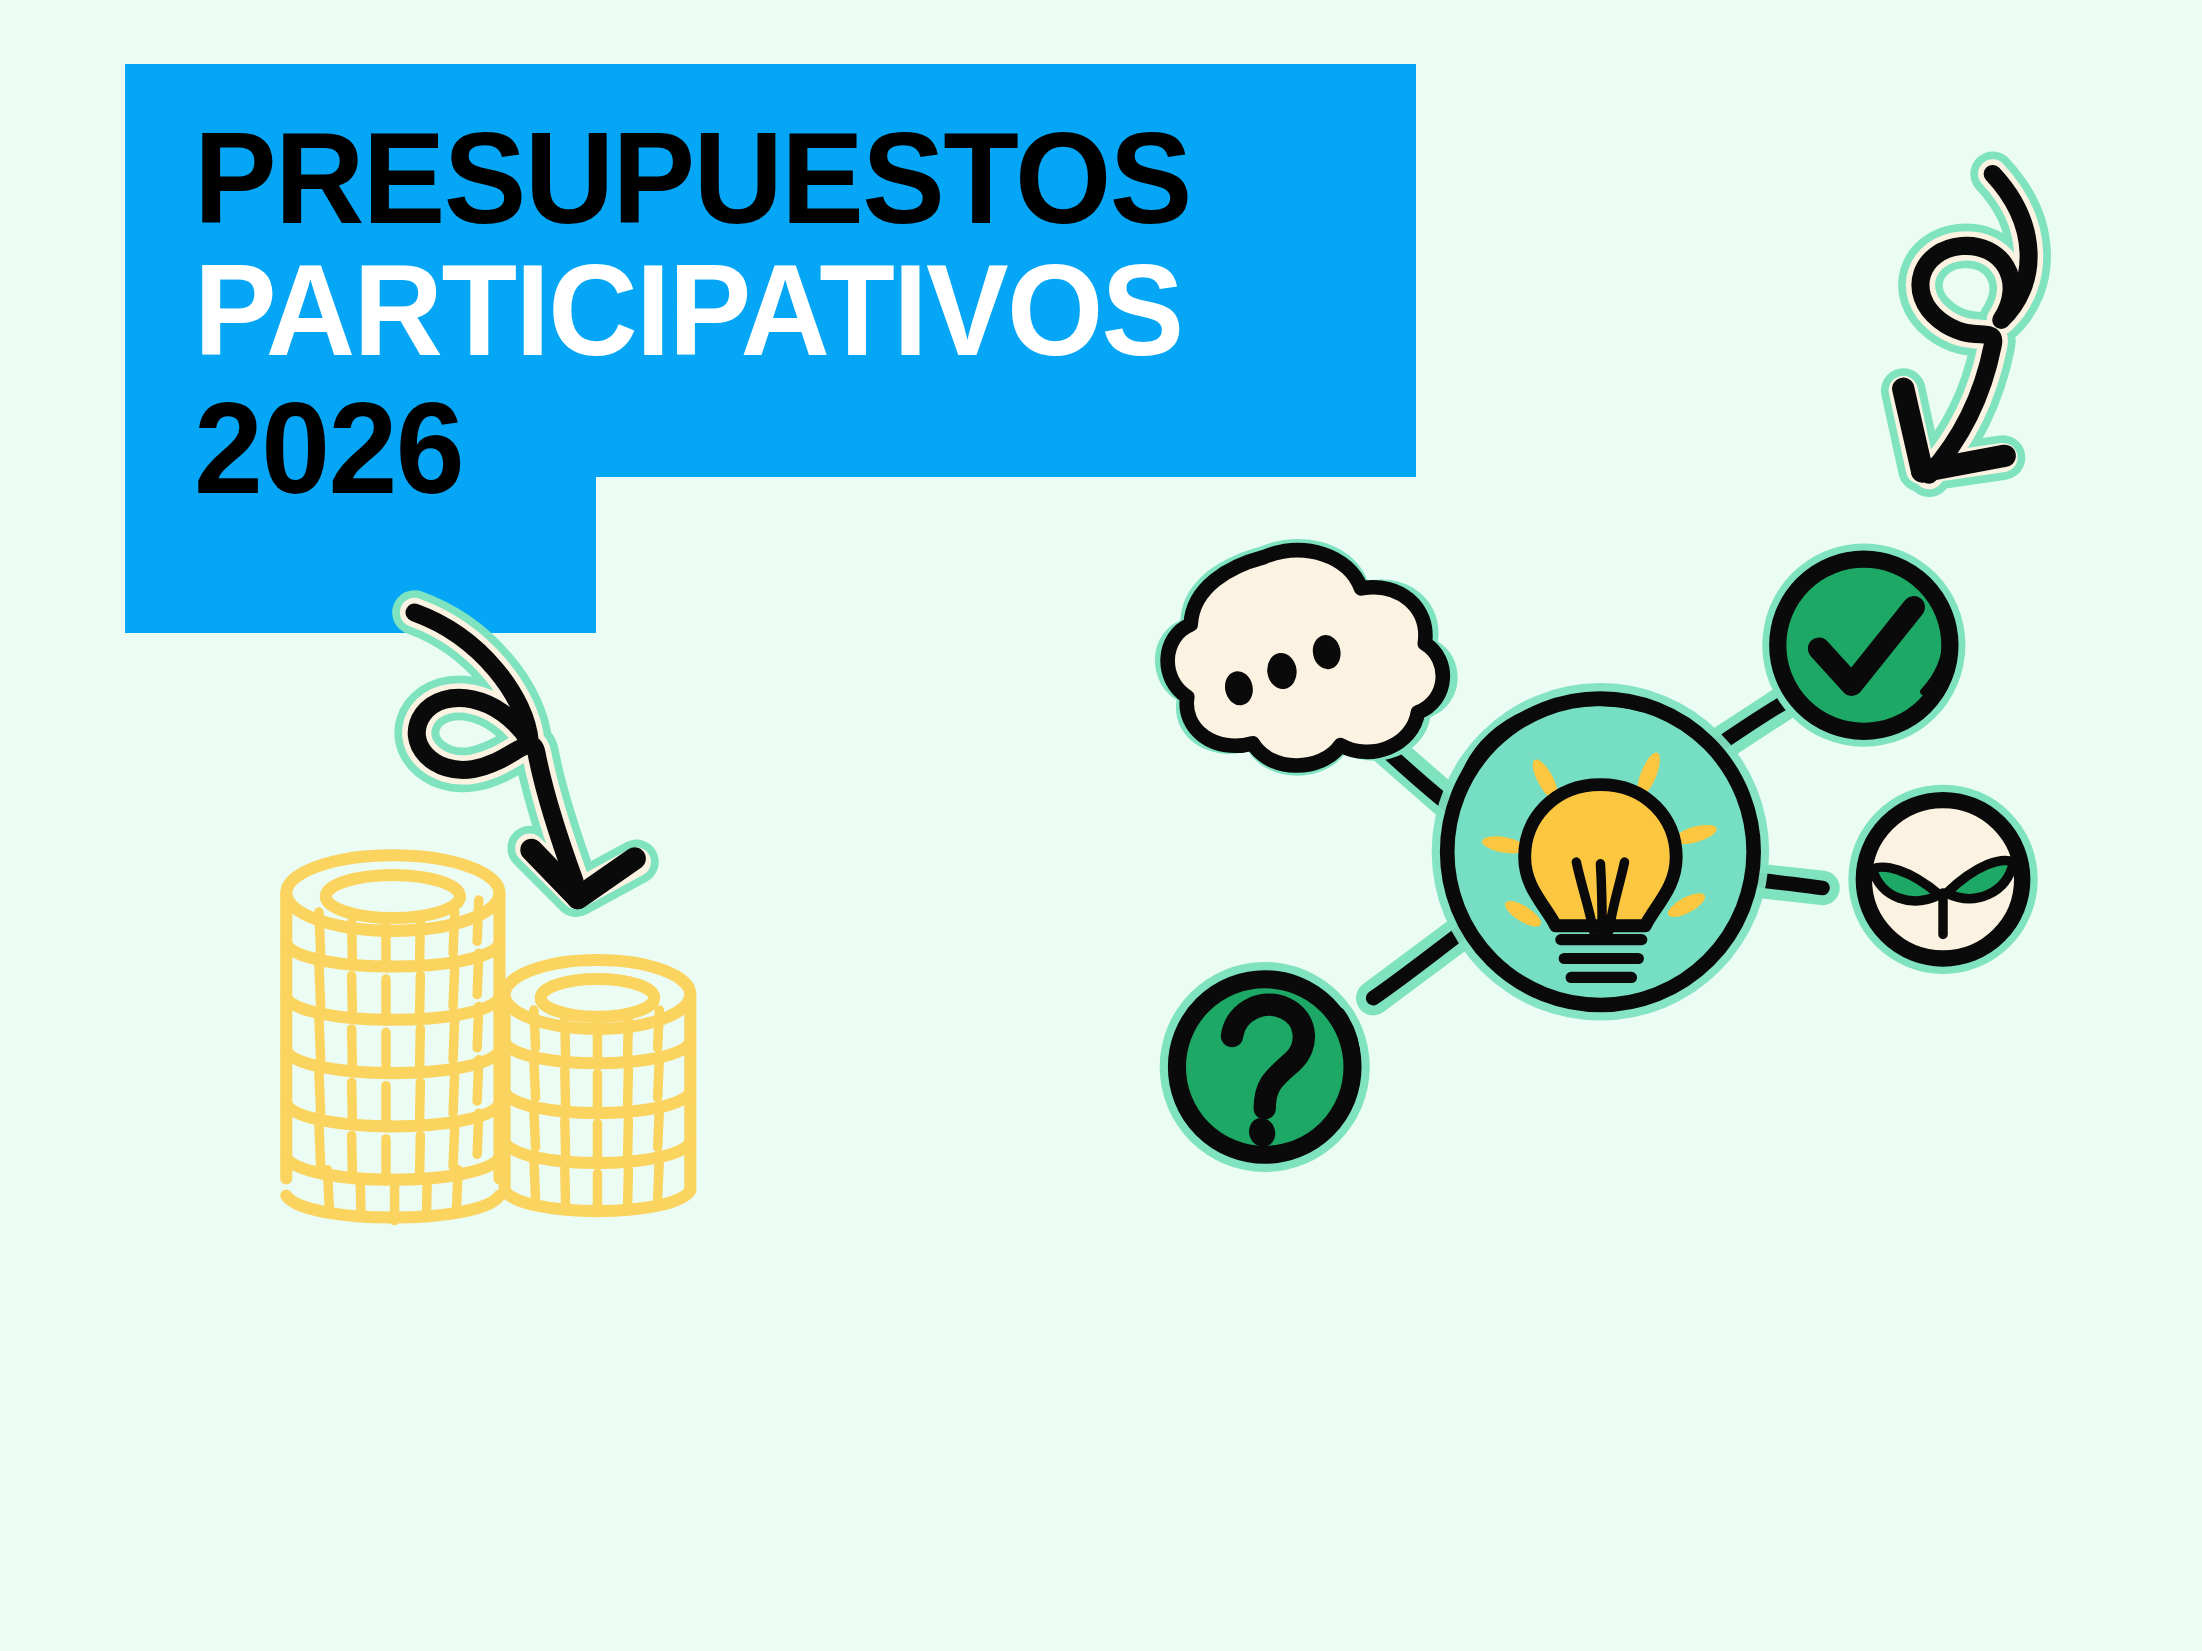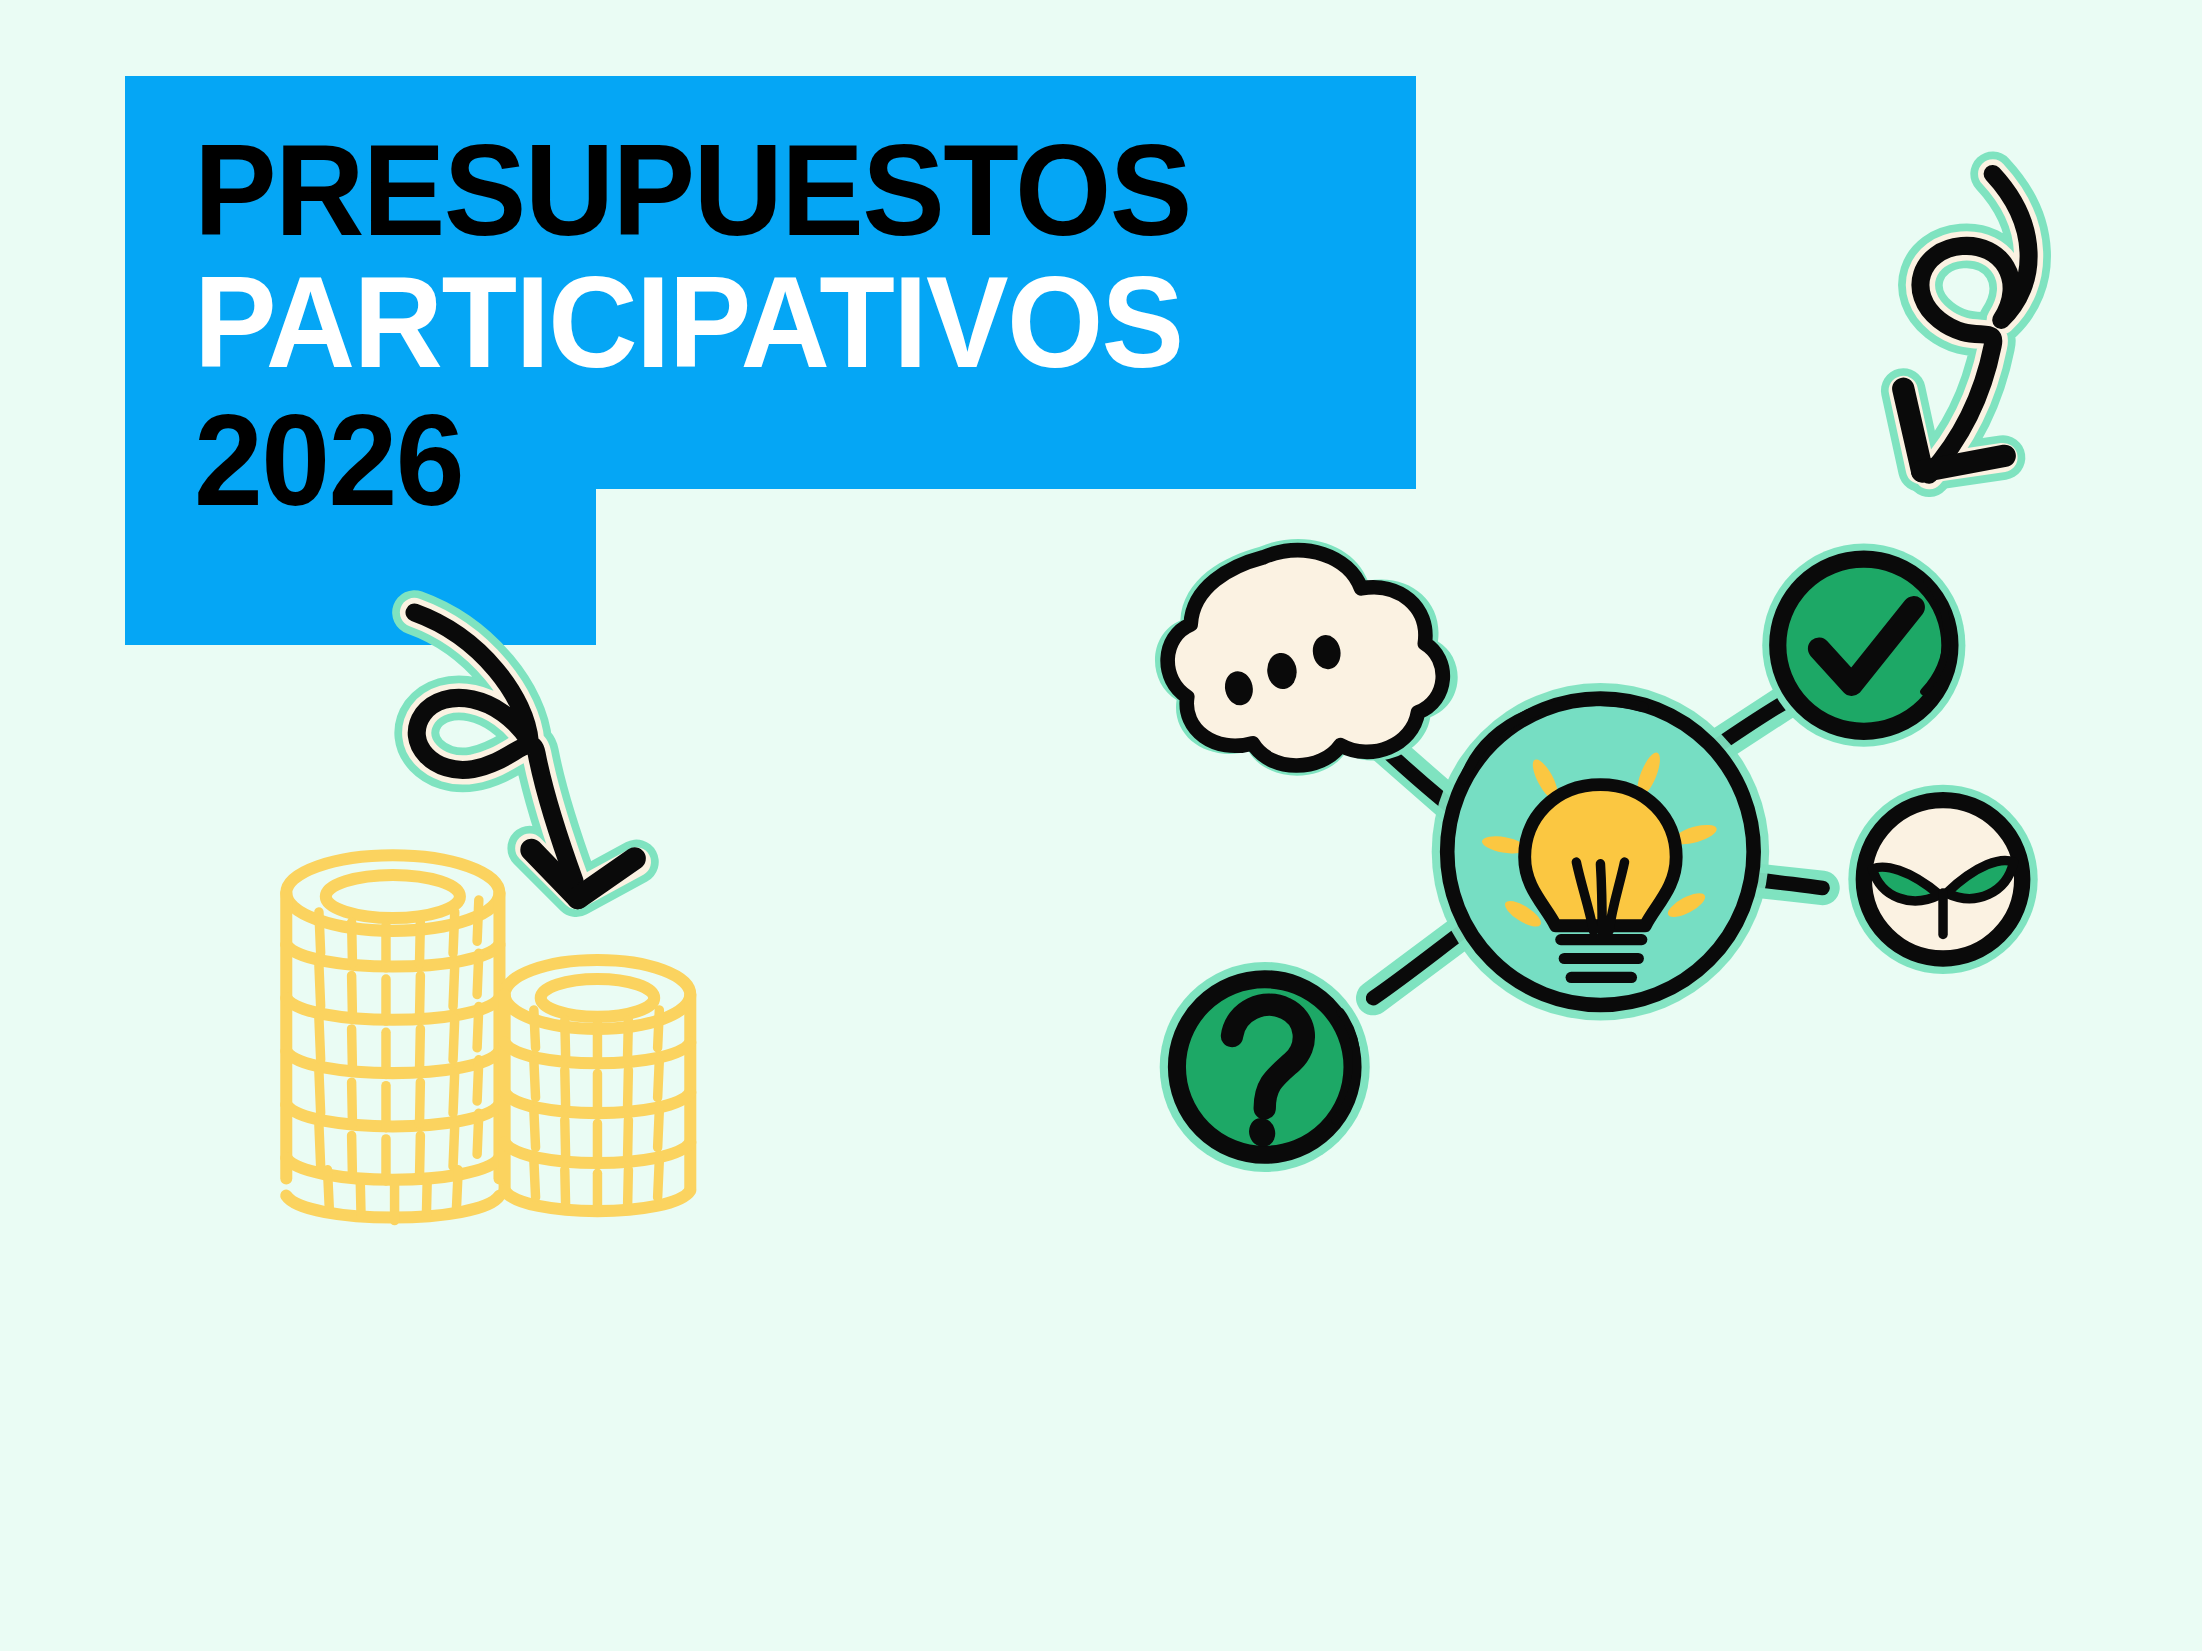--- a/index.html
+++ b/index.html
@@ -17,21 +17,21 @@
     width: 2203px;
     height: 1652px;
     background: #EAFCF4;
     overflow: hidden;
   }
 
   
   #title-block {
     position: absolute;
     left: 125px;
-    top: 76px;
+    top: 64px;
     width: 1291px;
     height: 570px;
   }
   #title-bg-top {
     position: absolute;
     left: 0;
     top: 0;
     width: 1291px;
     height: 413px;
     background: #05A6F5;

